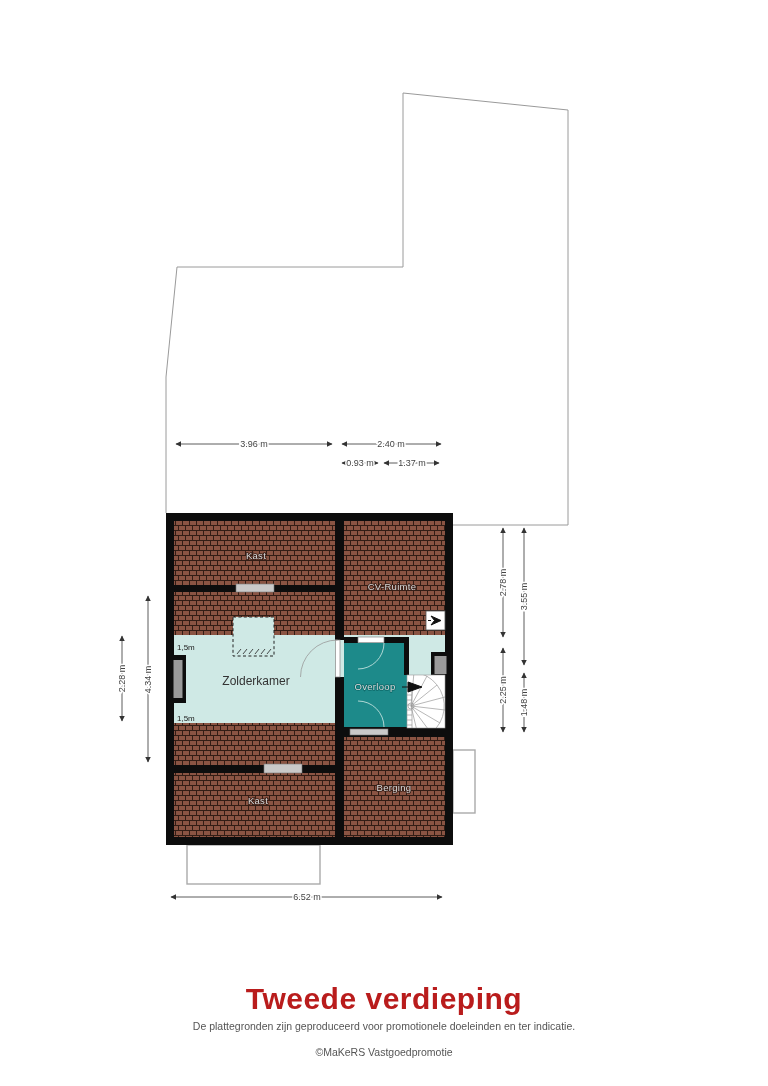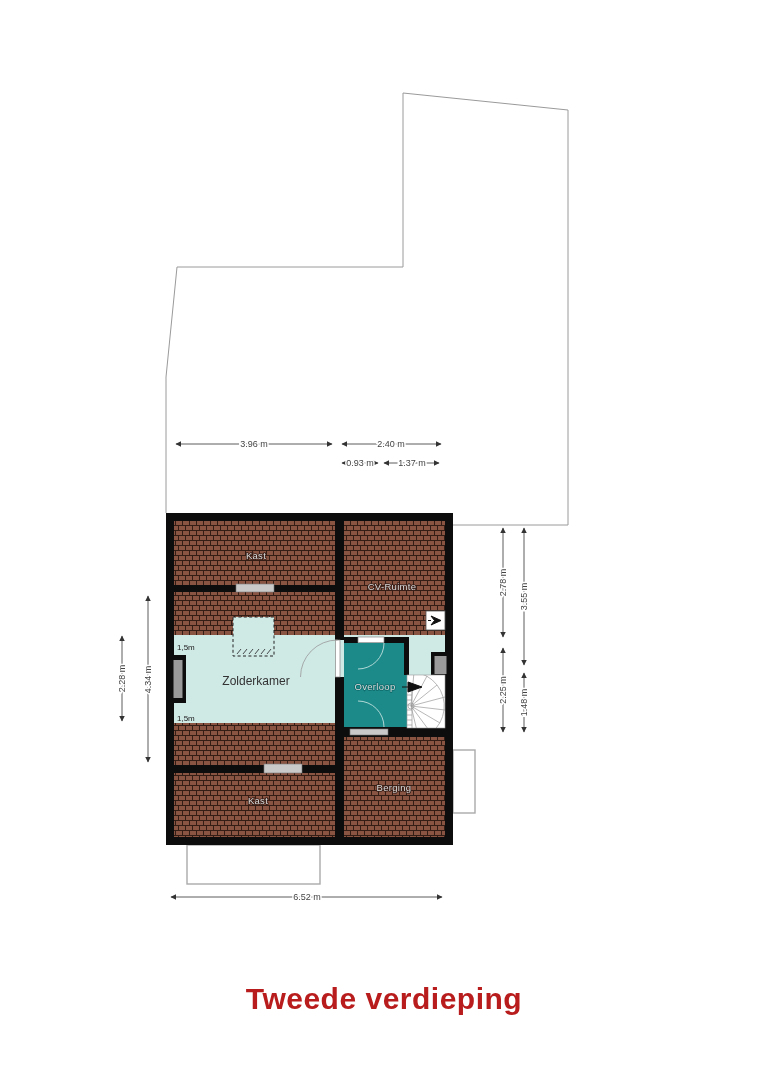--- a/index.html
+++ b/index.html
@@ -145,14 +145,16 @@
   <text class="dim" x="503" y="585.5" text-anchor="middle" transform="rotate(-90 503 582.5)">2.78 m</text>
   <text class="dim" x="503" y="693" text-anchor="middle" transform="rotate(-90 503 690)">2.25 m</text>
   <text class="dim" x="524" y="599.5" text-anchor="middle" transform="rotate(-90 524 596.5)">3.55 m</text>
   <text class="dim" x="524" y="705.5" text-anchor="middle" transform="rotate(-90 524 702.5)">1.48 m</text>
   <text class="dim" x="122" y="681.5" text-anchor="middle" transform="rotate(-90 122 678.5)">2.28 m</text>
   <text class="dim" x="148" y="682.5" text-anchor="middle" transform="rotate(-90 148 679.5)">4.34 m</text>
   <text class="dim" x="307" y="900" text-anchor="middle">6.52 m</text>
 </svg>
 
 <div class="title">Tweede verdieping</div>
+<div class="foot f1">De plattegronden zijn geproduceerd voor promotionele doeleinden en ter indicatie.</div>
+<div class="foot f3">©MaKeRS Vastgoedpromotie</div>
 
 </div>
 
 </body></html>

